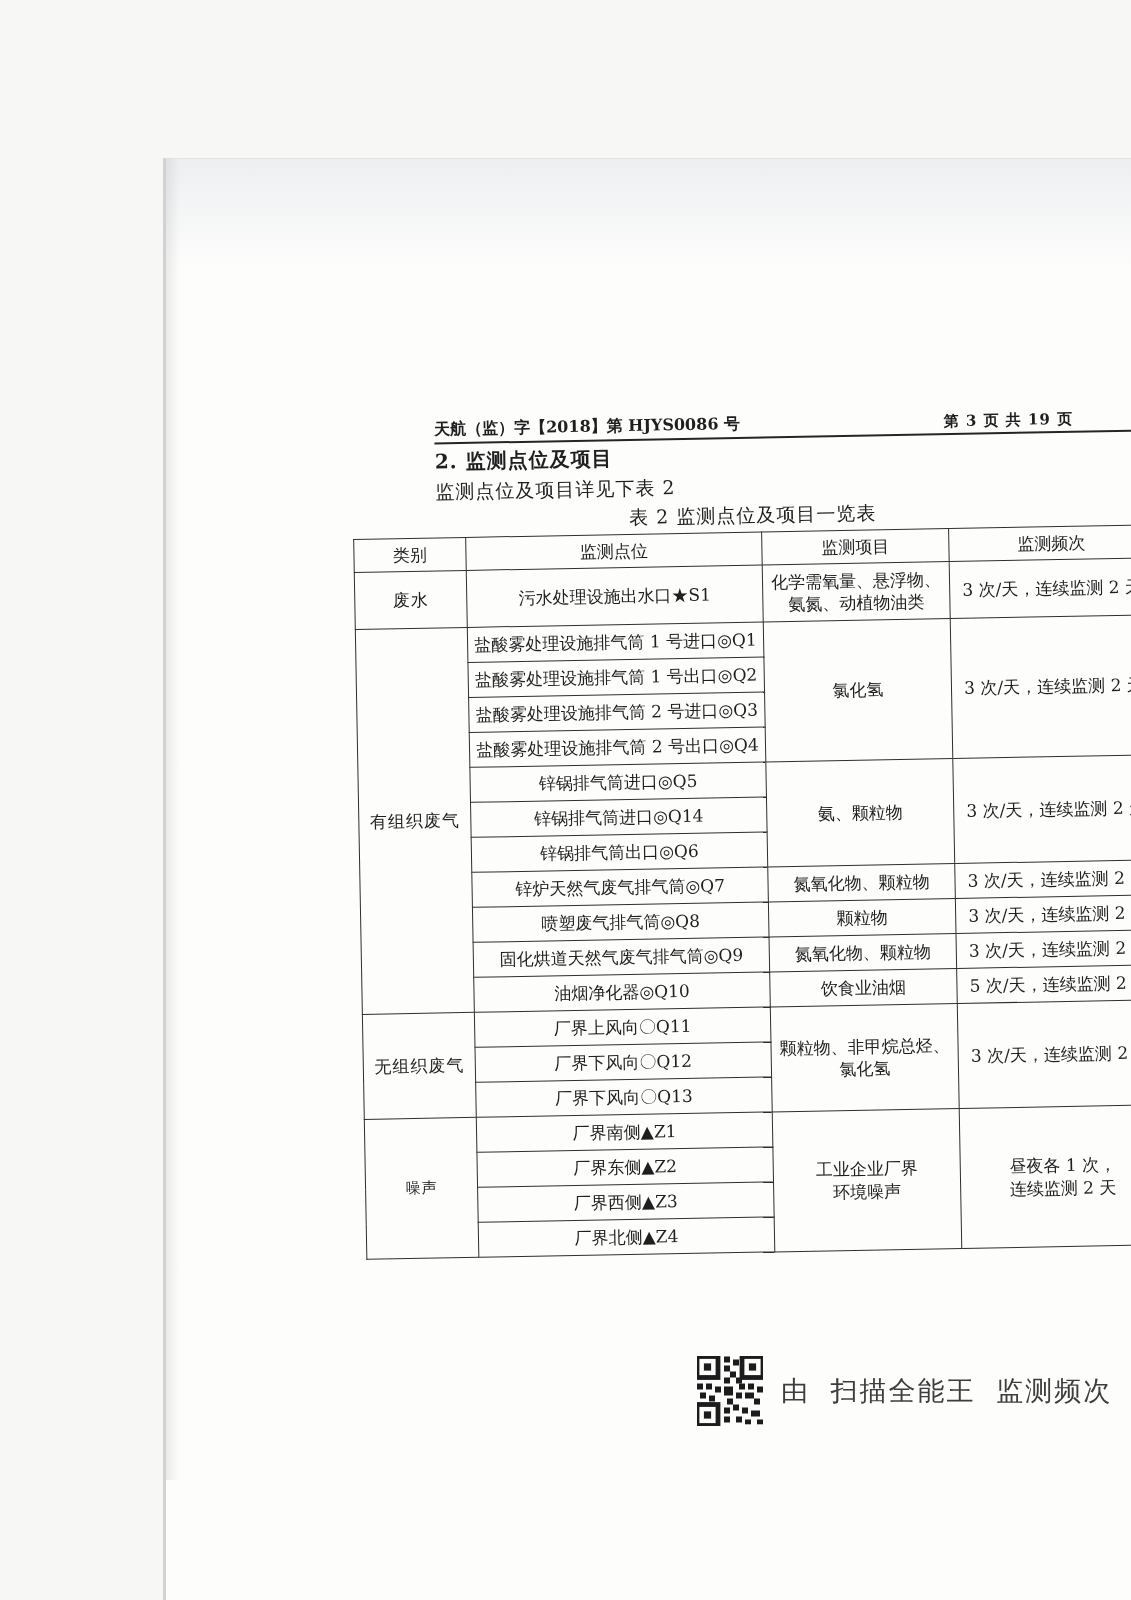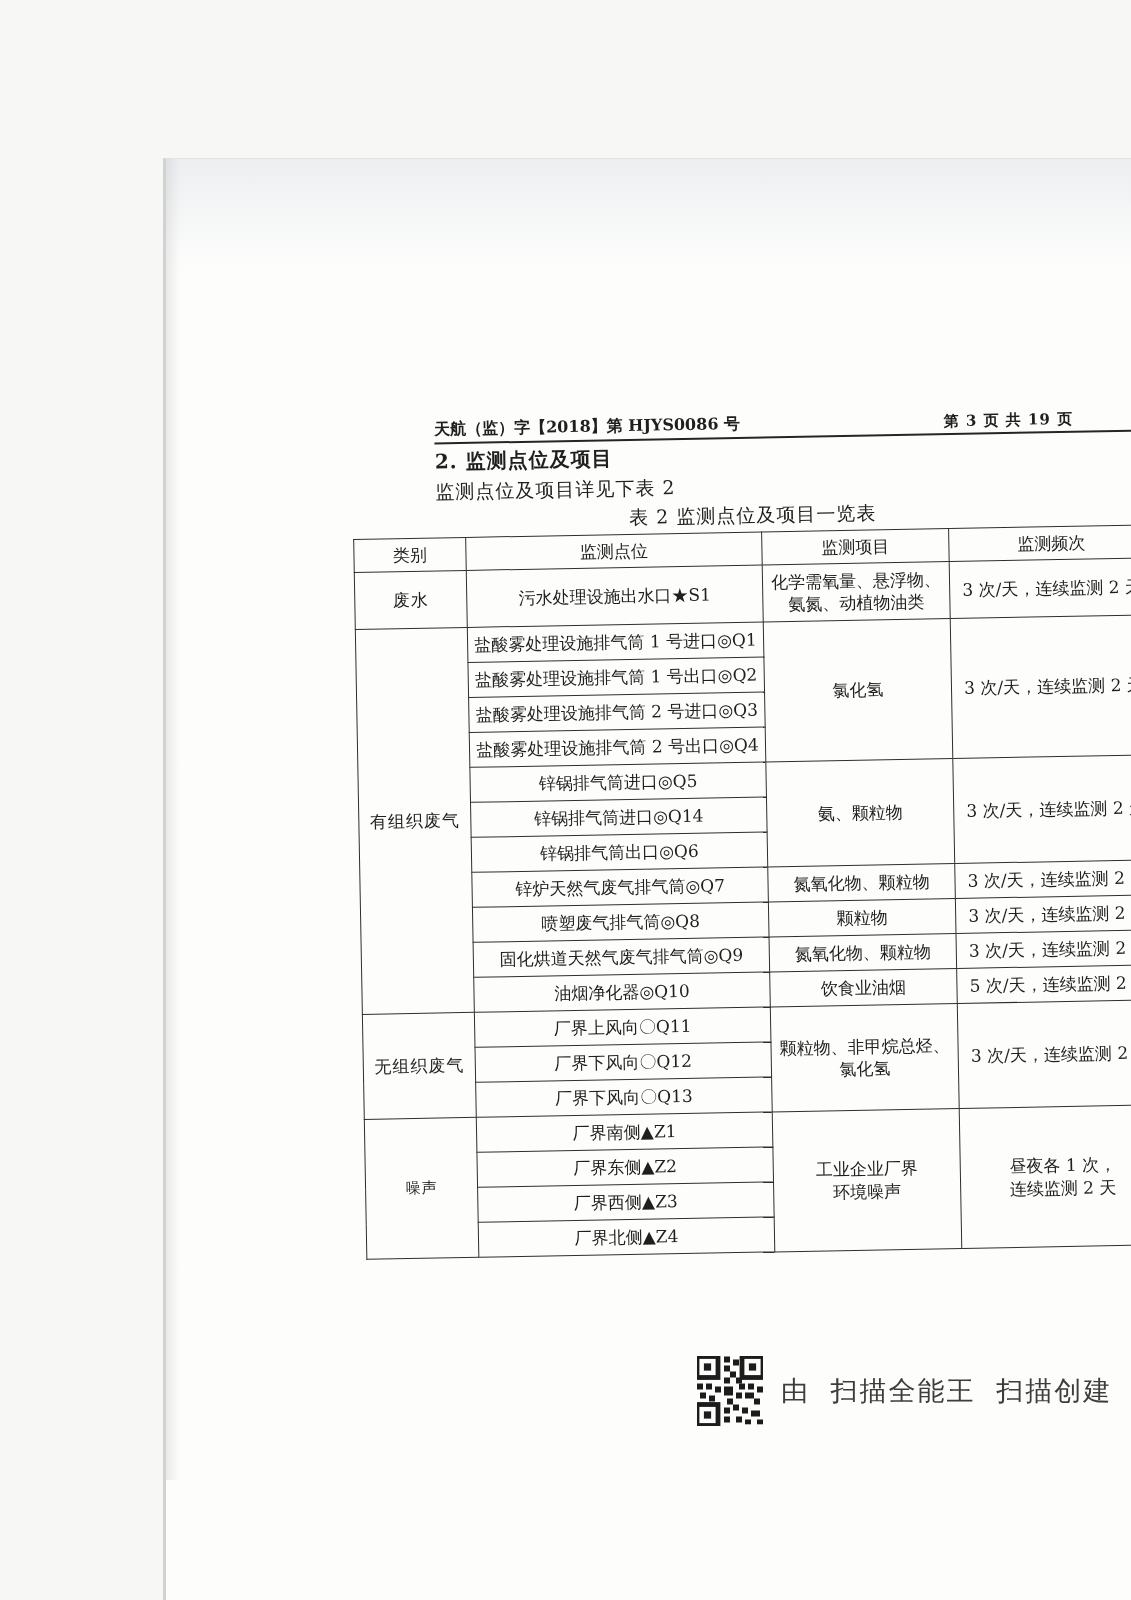--- a/index.html
+++ b/index.html
@@ -276,14 +276,14 @@
       <rect x="9" y="17" width="2" height="2"></rect>
         <rect x="12" y="16" width="2" height="2"></rect>
       <rect x="15" y="17" width="2" height="2"></rect>
         <rect x="18" y="18" width="3" height="2"></rect>
       <rect x="9" y="20" width="2" height="2"></rect>
         <rect x="13" y="20" width="2" height="2"></rect>
       <rect x="16" y="21" width="2" height="1.6"></rect>
         <rect x="20" y="21" width="2" height="1.6"></rect>
     </g>
   </svg>
-  <span class="scan-attribution">由 扫描全能王 扫描创建</span>
+  <span class="scan-attribution">由 扫描全能王 监测频次</span>
 </div>
 
 </body></html>

